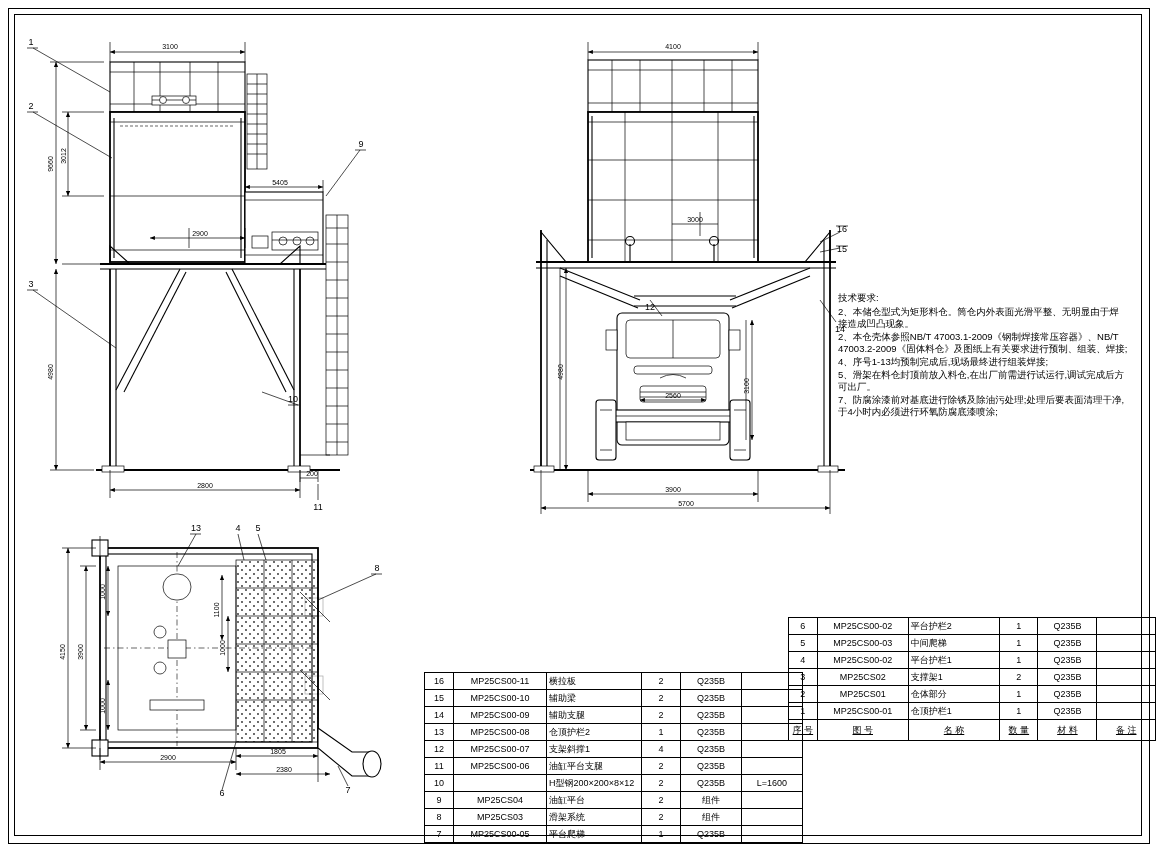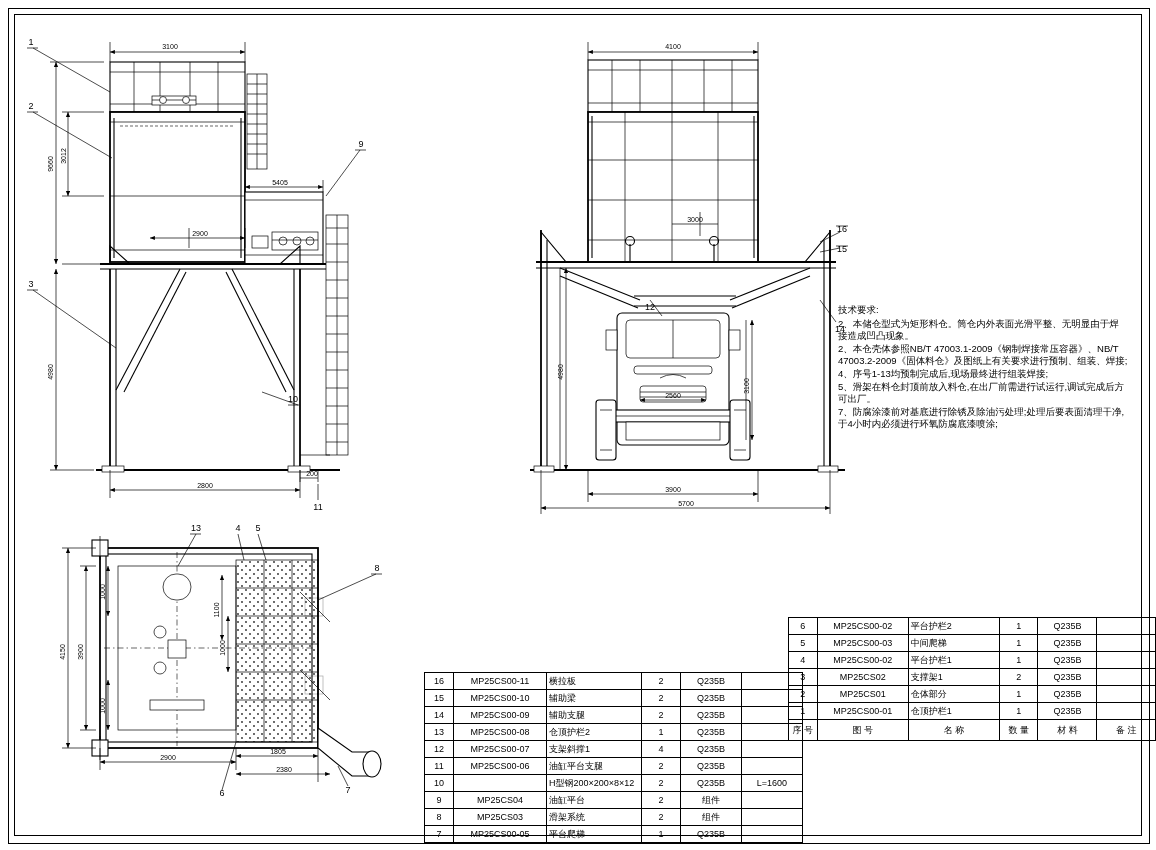--- a/index.html
+++ b/index.html
@@ -18,21 +18,21 @@
   .dash{stroke-dasharray:6 3 1.5 3;stroke-width:0.6;}
   .dash2{stroke-dasharray:3 2;stroke-width:0.6;}
   .fillw{fill:#fff;}
   .hatch{fill:url(#dots);}
   text{font-family:"Liberation Sans", sans-serif;fill:#000;}
 
   .dimtxt{font-size:7px;}
   .lbl{font-size:9px;}
 
   
-  .notes{position:absolute;left:838px;top:304px;width:290px;font-size:9.5px;line-height:12.6px;color:#000;}
+  .notes{position:absolute;left:838px;top:292px;width:290px;font-size:9.5px;line-height:12.6px;color:#000;}
   .notes .title{margin-bottom:1px;}
   .notes p{margin:0;}
 
   
   table.bom{position:absolute;border-collapse:collapse;font-size:9px;}
   table.bom td{border:1px solid #000;height:16px;padding:0 2px;text-align:center;white-space:nowrap;}
   table.bom td.name{text-align:left;}
   #bom-left{left:424px;top:672px;}
   #bom-left td:nth-child(1){width:24px;}
   #bom-left td:nth-child(2){width:88px;}
@@ -40,21 +40,21 @@
   #bom-left td:nth-child(4){width:34px;}
   #bom-left td:nth-child(5){width:56px;}
   #bom-left td:nth-child(6){width:56px;}
   #bom-right{left:788px;top:617px;}
   #bom-right td:nth-child(1){width:24px;}
   #bom-right td:nth-child(2){width:88px;}
   #bom-right td:nth-child(3){width:90px;}
   #bom-right td:nth-child(4){width:34px;}
   #bom-right td:nth-child(5){width:56px;}
   #bom-right td:nth-child(6){width:56px;}
-  #bom-right tr.head td{height:20px;}
+  #bom-right tr.head td{height:20px;text-decoration:underline;}
 </style>
 </head>
 <body>
 
 <div id="sheet">
 
   <div class="border-outer"></div>
   <div class="border-inner"></div>
 
   <svg class="draw" viewBox="0 0 1156 850">

